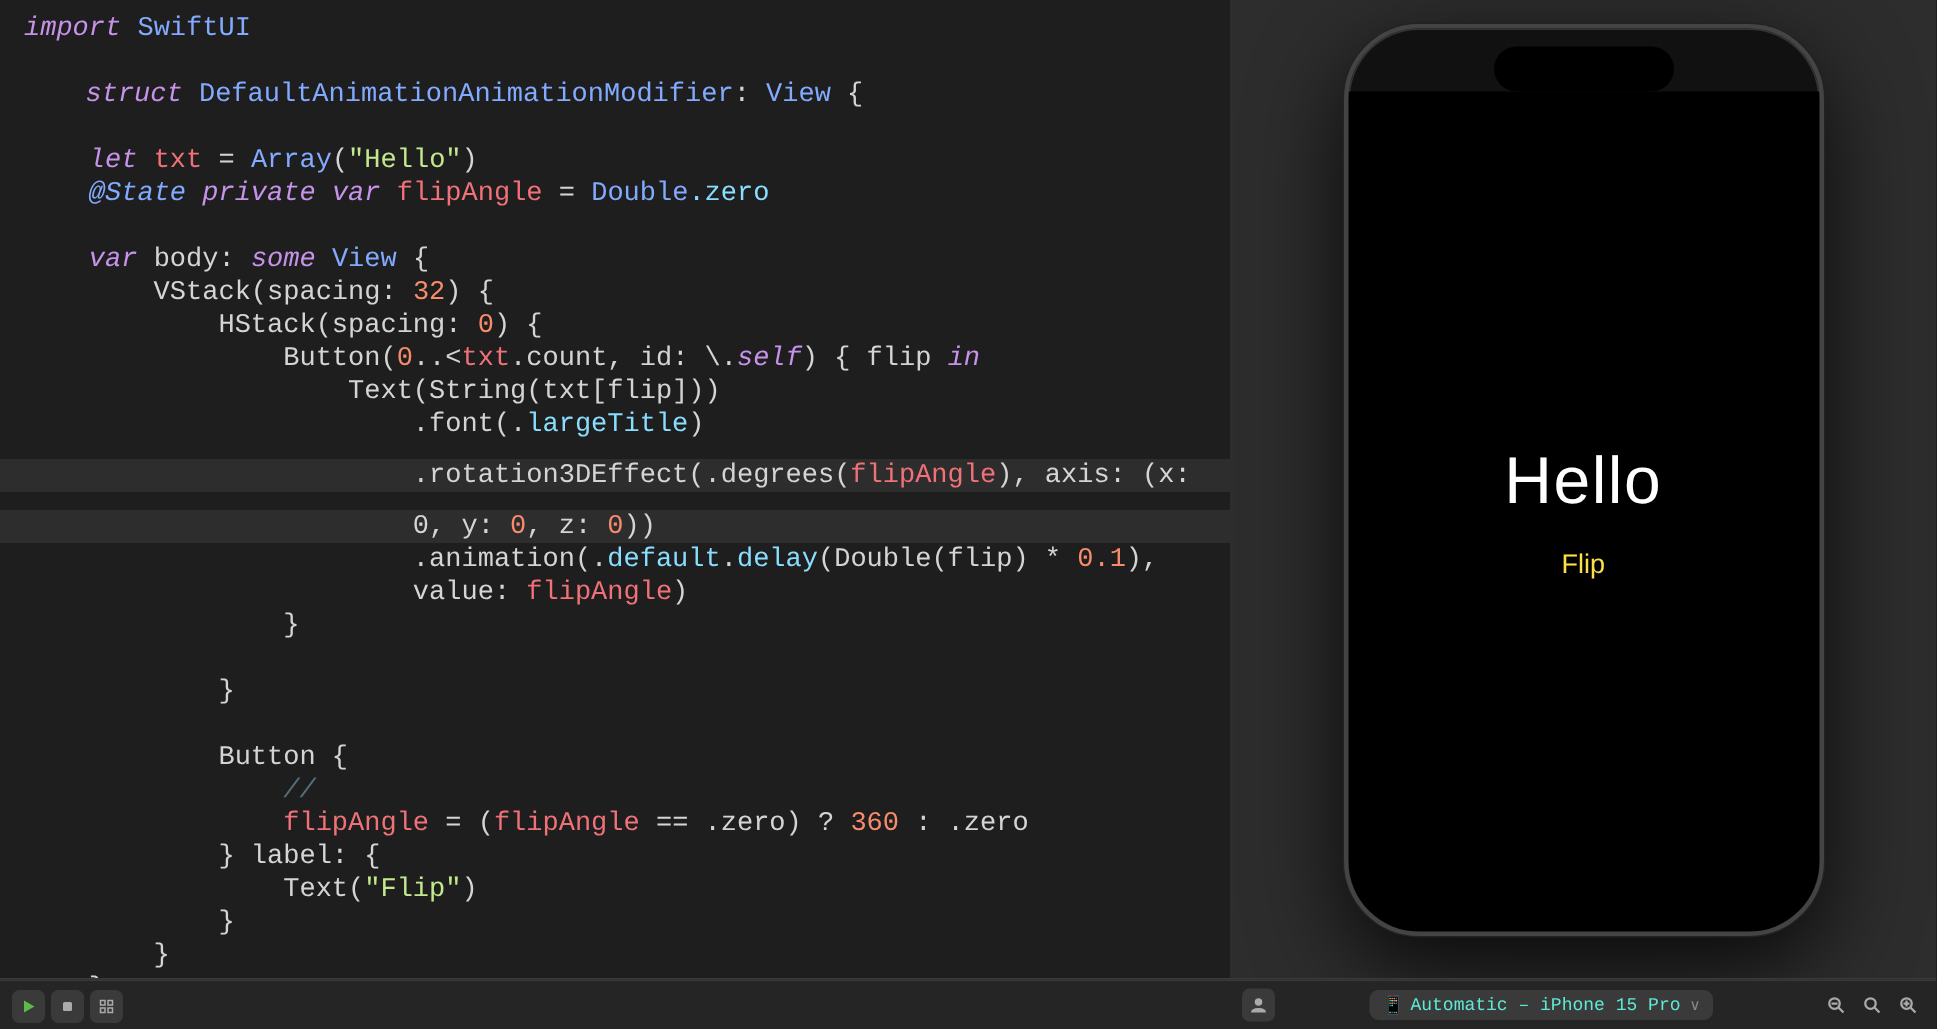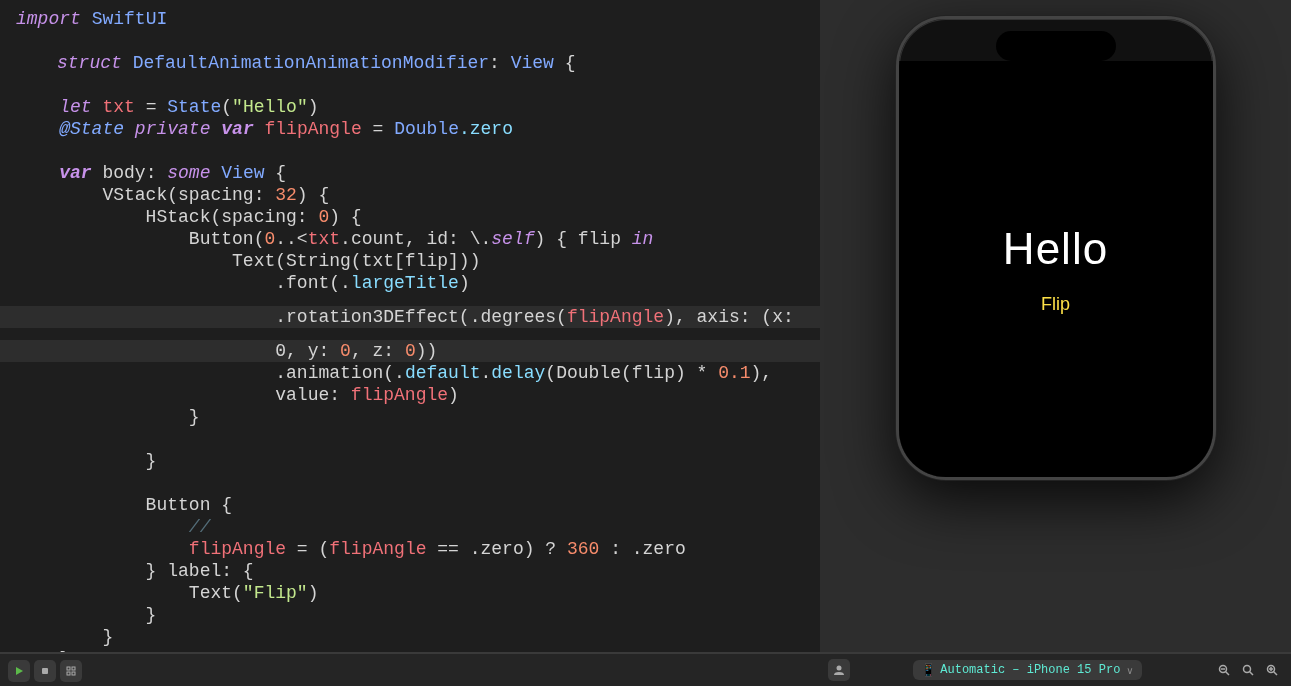--- a/index.html
+++ b/index.html
@@ -43,21 +43,21 @@
 
     .code-line.highlighted {
       background: rgba(255,255,255,0.07);
       margin-top: 12px;
     }
 
     
     .kw-import { color: #c792ea; font-style: italic; }
     .kw-struct { color: #c792ea; font-style: italic; margin-left: 41px; }
     .kw-let { color: #c792ea; font-style: italic; }
-    .kw-var { color: #c792ea; font-style: italic; font-weight: bold; }
+    .kw-var { color: #c792ea; font-style: italic; }
     .kw-some { color: #c792ea; font-style: italic; }
     .kw-private { color: #c792ea; font-style: italic; }
     .kw-in { color: #c792ea; font-style: italic; }
     .kw-state { color: #82aaff; font-style: italic; }
     .type-name { color: #82aaff; }
     .type-view { color: #82aaff; }
     .string { color: #c3e88d; }
     .number { color: #f78c6c; }
     .plain { color: #d4d4d4; }
     .var-name { color: #f07178; }
@@ -76,21 +76,21 @@
     }
 
     .phone-container {
       position: relative;
       width: 320px;
       height: 620px;
     }
 
     .phone-frame {
       width: 320px;
-      height: 464px;
+      height: 608px;
       background: #111;
       border-radius: 50px;
       border: 3px solid #444;
       box-shadow:
         0 0 0 1px #222,
         inset 0 0 0 1px #333,
         0 20px 60px rgba(0,0,0,0.8);
       overflow: hidden;
       position: relative;
       display: flex;
@@ -202,21 +202,21 @@
 
 <div class="main-area">
 
   <div class="code-panel">
     <div class="code-content" id="code-editor">
 
     <div class="code-line"><span class="kw-import">import</span><span class="plain"> </span><span class="type-name">SwiftUI</span></div>
         <div class="code-line">&nbsp;</div>
         <div class="code-line"><span class="kw-struct">struct</span><span class="plain"> </span><span class="type-name">DefaultAnimationAnimationModifier</span><span class="plain">: </span><span class="type-view">View</span><span class="plain"> {</span></div>
         <div class="code-line">&nbsp;</div>
-        <div class="code-line"><span class="kw-let">    let</span><span class="plain"> </span><span class="var-name">txt</span><span class="plain"> = </span><span class="type-name">State</span><span class="plain">(</span><span class="string">"Hello"</span><span class="plain">)</span></div>
+        <div class="code-line"><span class="kw-let">    let</span><span class="plain"> </span><span class="var-name">txt</span><span class="plain"> = </span><span class="type-name">Array</span><span class="plain">(</span><span class="string">"Hello"</span><span class="plain">)</span></div>
         <div class="code-line"><span class="plain">    </span><span class="kw-state">@State</span><span class="plain"> </span><span class="kw-private">private</span><span class="plain"> </span><span class="kw-var">var</span><span class="plain"> </span><span class="var-name">flipAngle</span><span class="plain"> = </span><span class="type-name">Double</span><span class="dot-method">.zero</span></div>
         <div class="code-line">&nbsp;</div>
         <div class="code-line"><span class="plain">    </span><span class="kw-var">var</span><span class="plain"> body: </span><span class="kw-some">some</span><span class="plain"> </span><span class="type-view">View</span><span class="plain"> {</span></div>
         <div class="code-line"><span class="plain">        VStack(spacing: </span><span class="number">32</span><span class="plain">) {</span></div>
         <div class="code-line"><span class="plain">            HStack(spacing: </span><span class="number">0</span><span class="plain">) {</span></div>
         <div class="code-line"><span class="plain">                Button(</span><span class="number">0</span><span class="plain">..&lt;</span><span class="var-name">txt</span><span class="plain">.count, id: \.</span><span class="kw-let">self</span><span class="plain">) { flip </span><span class="kw-in">in</span></div>
         <div class="code-line"><span class="plain">                    Text(String(txt[flip]))</span></div>
         <div class="code-line"><span class="plain">                        .font(.</span><span class="dot-method">largeTitle</span><span class="plain">)</span></div>
         <div class="code-line highlighted"><span class="plain">                        .rotation3DEffect(</span><span class="plain">.degrees(</span><span class="var-name">flipAngle</span><span class="plain">), axis: (x:</span></div>
         <div class="code-line highlighted"><span class="plain">                        0, y: </span><span class="number">0</span><span class="plain">, z: </span><span class="number">0</span><span class="plain">))</span></div>

